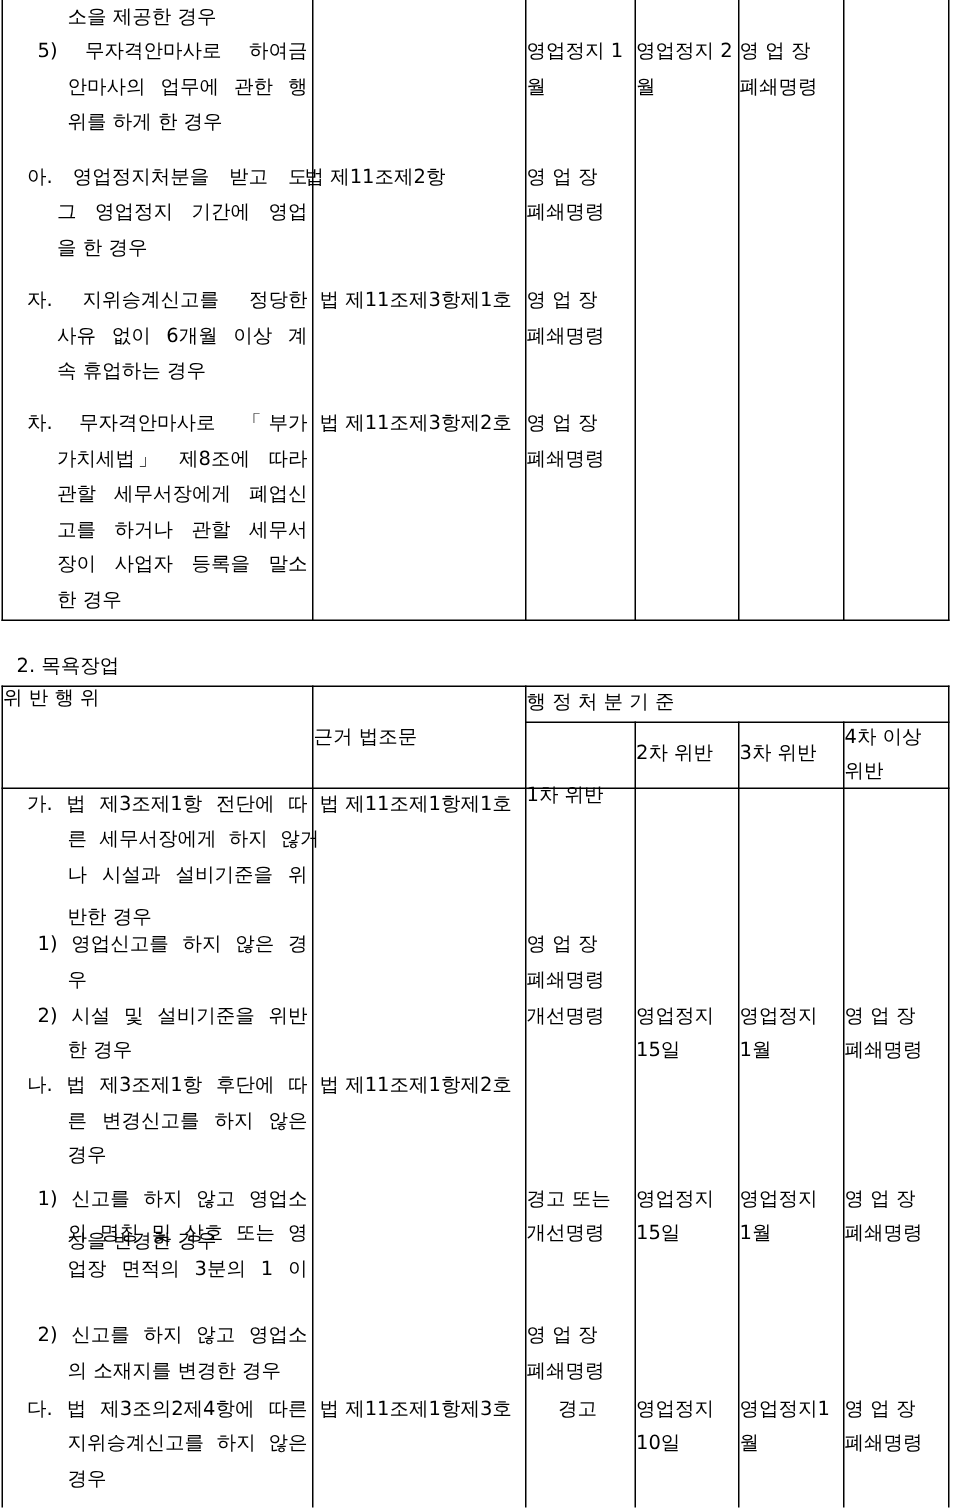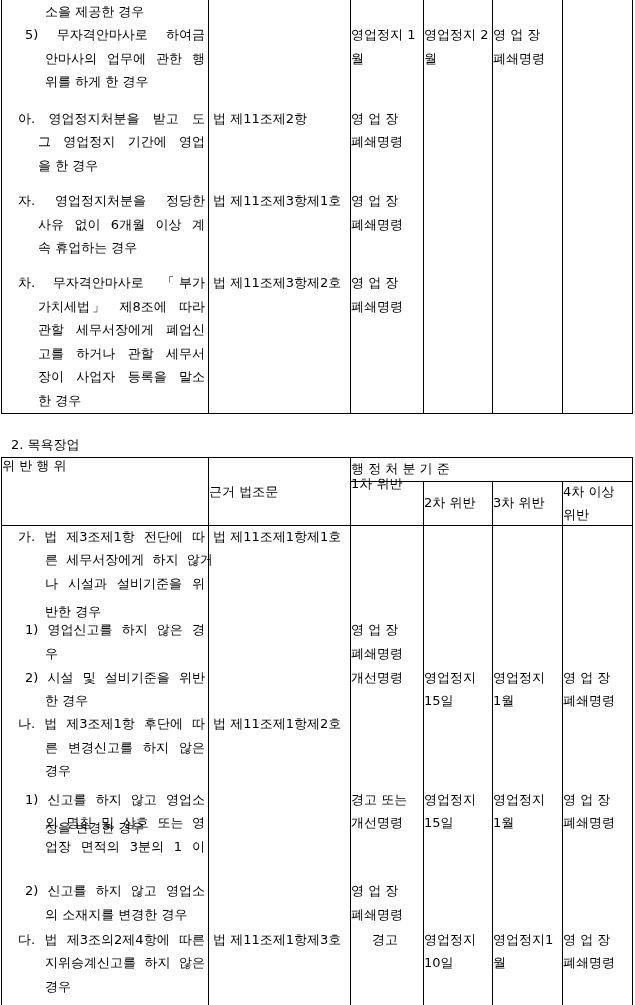--- a/index.html
+++ b/index.html
@@ -31,25 +31,25 @@
   <div class="t c" style="left:351px;top:27px;width:72px">영업정지 1</div>
   <div class="t c" style="left:351px;top:51px;width:72px">월</div>
   <div class="t c" style="left:424px;top:27px;width:68px">영업정지 2</div>
   <div class="t c" style="left:424px;top:51px;width:68px">월</div>
   <div class="t c" style="left:493px;top:27px;width:69px">영 업 장</div>
   <div class="t c" style="left:493px;top:51px;width:69px">폐쇄명령</div>
 
   <div class="t j" style="left:18px;top:111px;width:187px">아.  영업정지처분을  받고  도</div>
   <div class="t j" style="left:38px;top:134px;width:167px">그  영업정지  기간에  영업</div>
   <div class="t" style="left:38px;top:158px">을 한 경우</div>
-  <div class="t" style="left:213px;top:111px">법 제11조제2항</div>
+  <div class="t" style="left:203px;top:111px">법 제11조제2항</div>
   <div class="t c" style="left:351px;top:111px;width:72px">영 업 장</div>
   <div class="t c" style="left:351px;top:134px;width:72px">폐쇄명령</div>
 
-  <div class="t j" style="left:18px;top:193px;width:187px">자.  영업정지처분을  정당한</div>
+  <div class="t j" style="left:18px;top:193px;width:187px">자.  지위승계신고를  정당한</div>
   <div class="t j" style="left:38px;top:217px;width:167px">사유  없이  6개월  이상  계</div>
   <div class="t" style="left:38px;top:240px">속 휴업하는 경우</div>
   <div class="t" style="left:213px;top:193px">법 제11조제3항제1호</div>
   <div class="t c" style="left:351px;top:193px;width:72px">영 업 장</div>
   <div class="t c" style="left:351px;top:217px;width:72px">폐쇄명령</div>
 
   <div class="t j" style="left:18px;top:275px;width:187px">차.  무자격안마사로  「부가</div>
   <div class="t j" style="left:38px;top:299px;width:167px">가치세법」  제8조에  따라</div>
   <div class="t j" style="left:38px;top:322px;width:167px">관할  세무서장에게  폐업신</div>
   <div class="t j" style="left:38px;top:346px;width:167px">고를  하거나  관할  세무서</div>
@@ -70,21 +70,21 @@
   <div class="vl" style="left:208px;top:457px;height:548px"></div>
   <div class="vl" style="left:350px;top:457px;height:548px"></div>
   <div class="vl" style="left:423px;top:481px;height:524px"></div>
   <div class="vl" style="left:492px;top:481px;height:524px"></div>
   <div class="vl" style="left:562px;top:481px;height:524px"></div>
   <div class="vl" style="left:632px;top:457px;height:548px"></div>
 
   <div class="t c" style="left:2px;top:458px;width:206px">위 반 행 위</div>
   <div class="t c" style="left:209px;top:484px;width:141px">근거 법조문</div>
   <div class="t c" style="left:351px;top:461px;width:281px">행 정 처 분 기 준</div>
-  <div class="t c" style="left:351px;top:476px;width:72px">1차 위반</div>
+  <div class="t c" style="left:351px;top:523px;width:72px">1차 위반</div>
   <div class="t c" style="left:424px;top:495px;width:68px">2차 위반</div>
   <div class="t c" style="left:493px;top:495px;width:69px">3차 위반</div>
   <div class="t c" style="left:563px;top:484px;width:69px">4차 이상</div>
   <div class="t c" style="left:563px;top:507px;width:69px">위반</div>
 
   <div class="t j" style="left:18px;top:529px;width:187px">가.  법  제3조제1항  전단에  따</div>
   <div class="t j" style="left:45px;top:552px;width:160px">른  세무서장에게  하지  않거</div>
   <div class="t j" style="left:45px;top:576px;width:160px">나  시설과  설비기준을  위</div>
   <div class="t" style="left:45px;top:604px">반한 경우</div>
   <div class="t" style="left:213px;top:529px">법 제11조제1항제1호</div>

